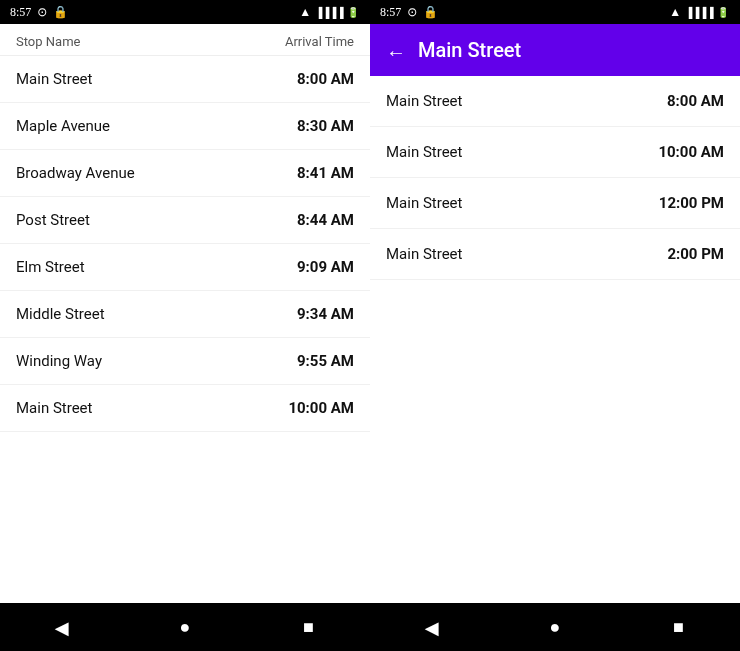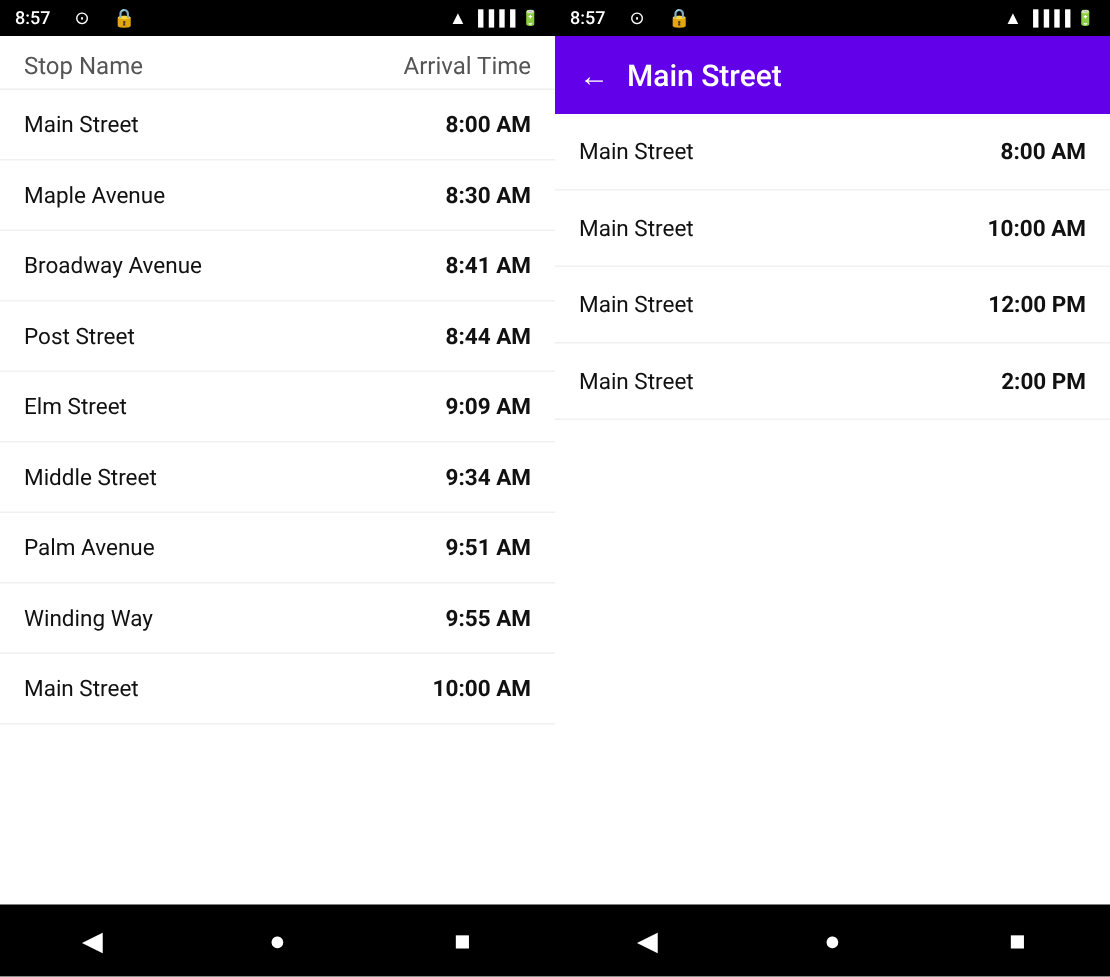--- a/index.html
+++ b/index.html
@@ -32,21 +32,22 @@
       justify-content: space-between;
       padding: 0 10px;
       color: #fff;
       font-size: 12px;
       font-weight: 500;
       flex-shrink: 0;
     }
     .status-bar-left {
       display: flex;
       align-items: flex-end;
-      gap: 16px;
+      gap: 6px;
+      font-family: Liberation Serif, serif;
     }
     .status-bar-right {
       display: flex;
       align-items: center;
       gap: 4px;
     }
 
     
     .app-bar {
       background: #6200EA;
@@ -76,21 +77,21 @@
     }
 
     
     .table-header {
       display: flex;
       justify-content: space-between;
       padding: 10px 16px 6px 16px;
       border-bottom: 1px solid #eee;
     }
     .table-header span {
-      font-size: 16px;
+      font-size: 13px;
       color: #555;
     }
 
     
     .schedule-row {
       display: flex;
       justify-content: space-between;
       align-items: center;
       padding: 14px 16px;
       border-bottom: 1px solid #f0f0f0;
@@ -188,24 +189,20 @@
     </div>
     <div class="schedule-row">
       <span class="stop-name">Elm Street</span>
       <span class="arrival-time">9:09 AM</span>
     </div>
     <div class="schedule-row">
       <span class="stop-name">Middle Street</span>
       <span class="arrival-time">9:34 AM</span>
     </div>
     <div class="schedule-row">
-      <span class="stop-name">Palm Avenue</span>
-      <span class="arrival-time">9:51 AM</span>
-    </div>
-    <div class="schedule-row">
       <span class="stop-name">Winding Way</span>
       <span class="arrival-time">9:55 AM</span>
     </div>
     <div class="schedule-row">
       <span class="stop-name">Main Street</span>
       <span class="arrival-time">10:00 AM</span>
     </div>
 
   </div>
 

